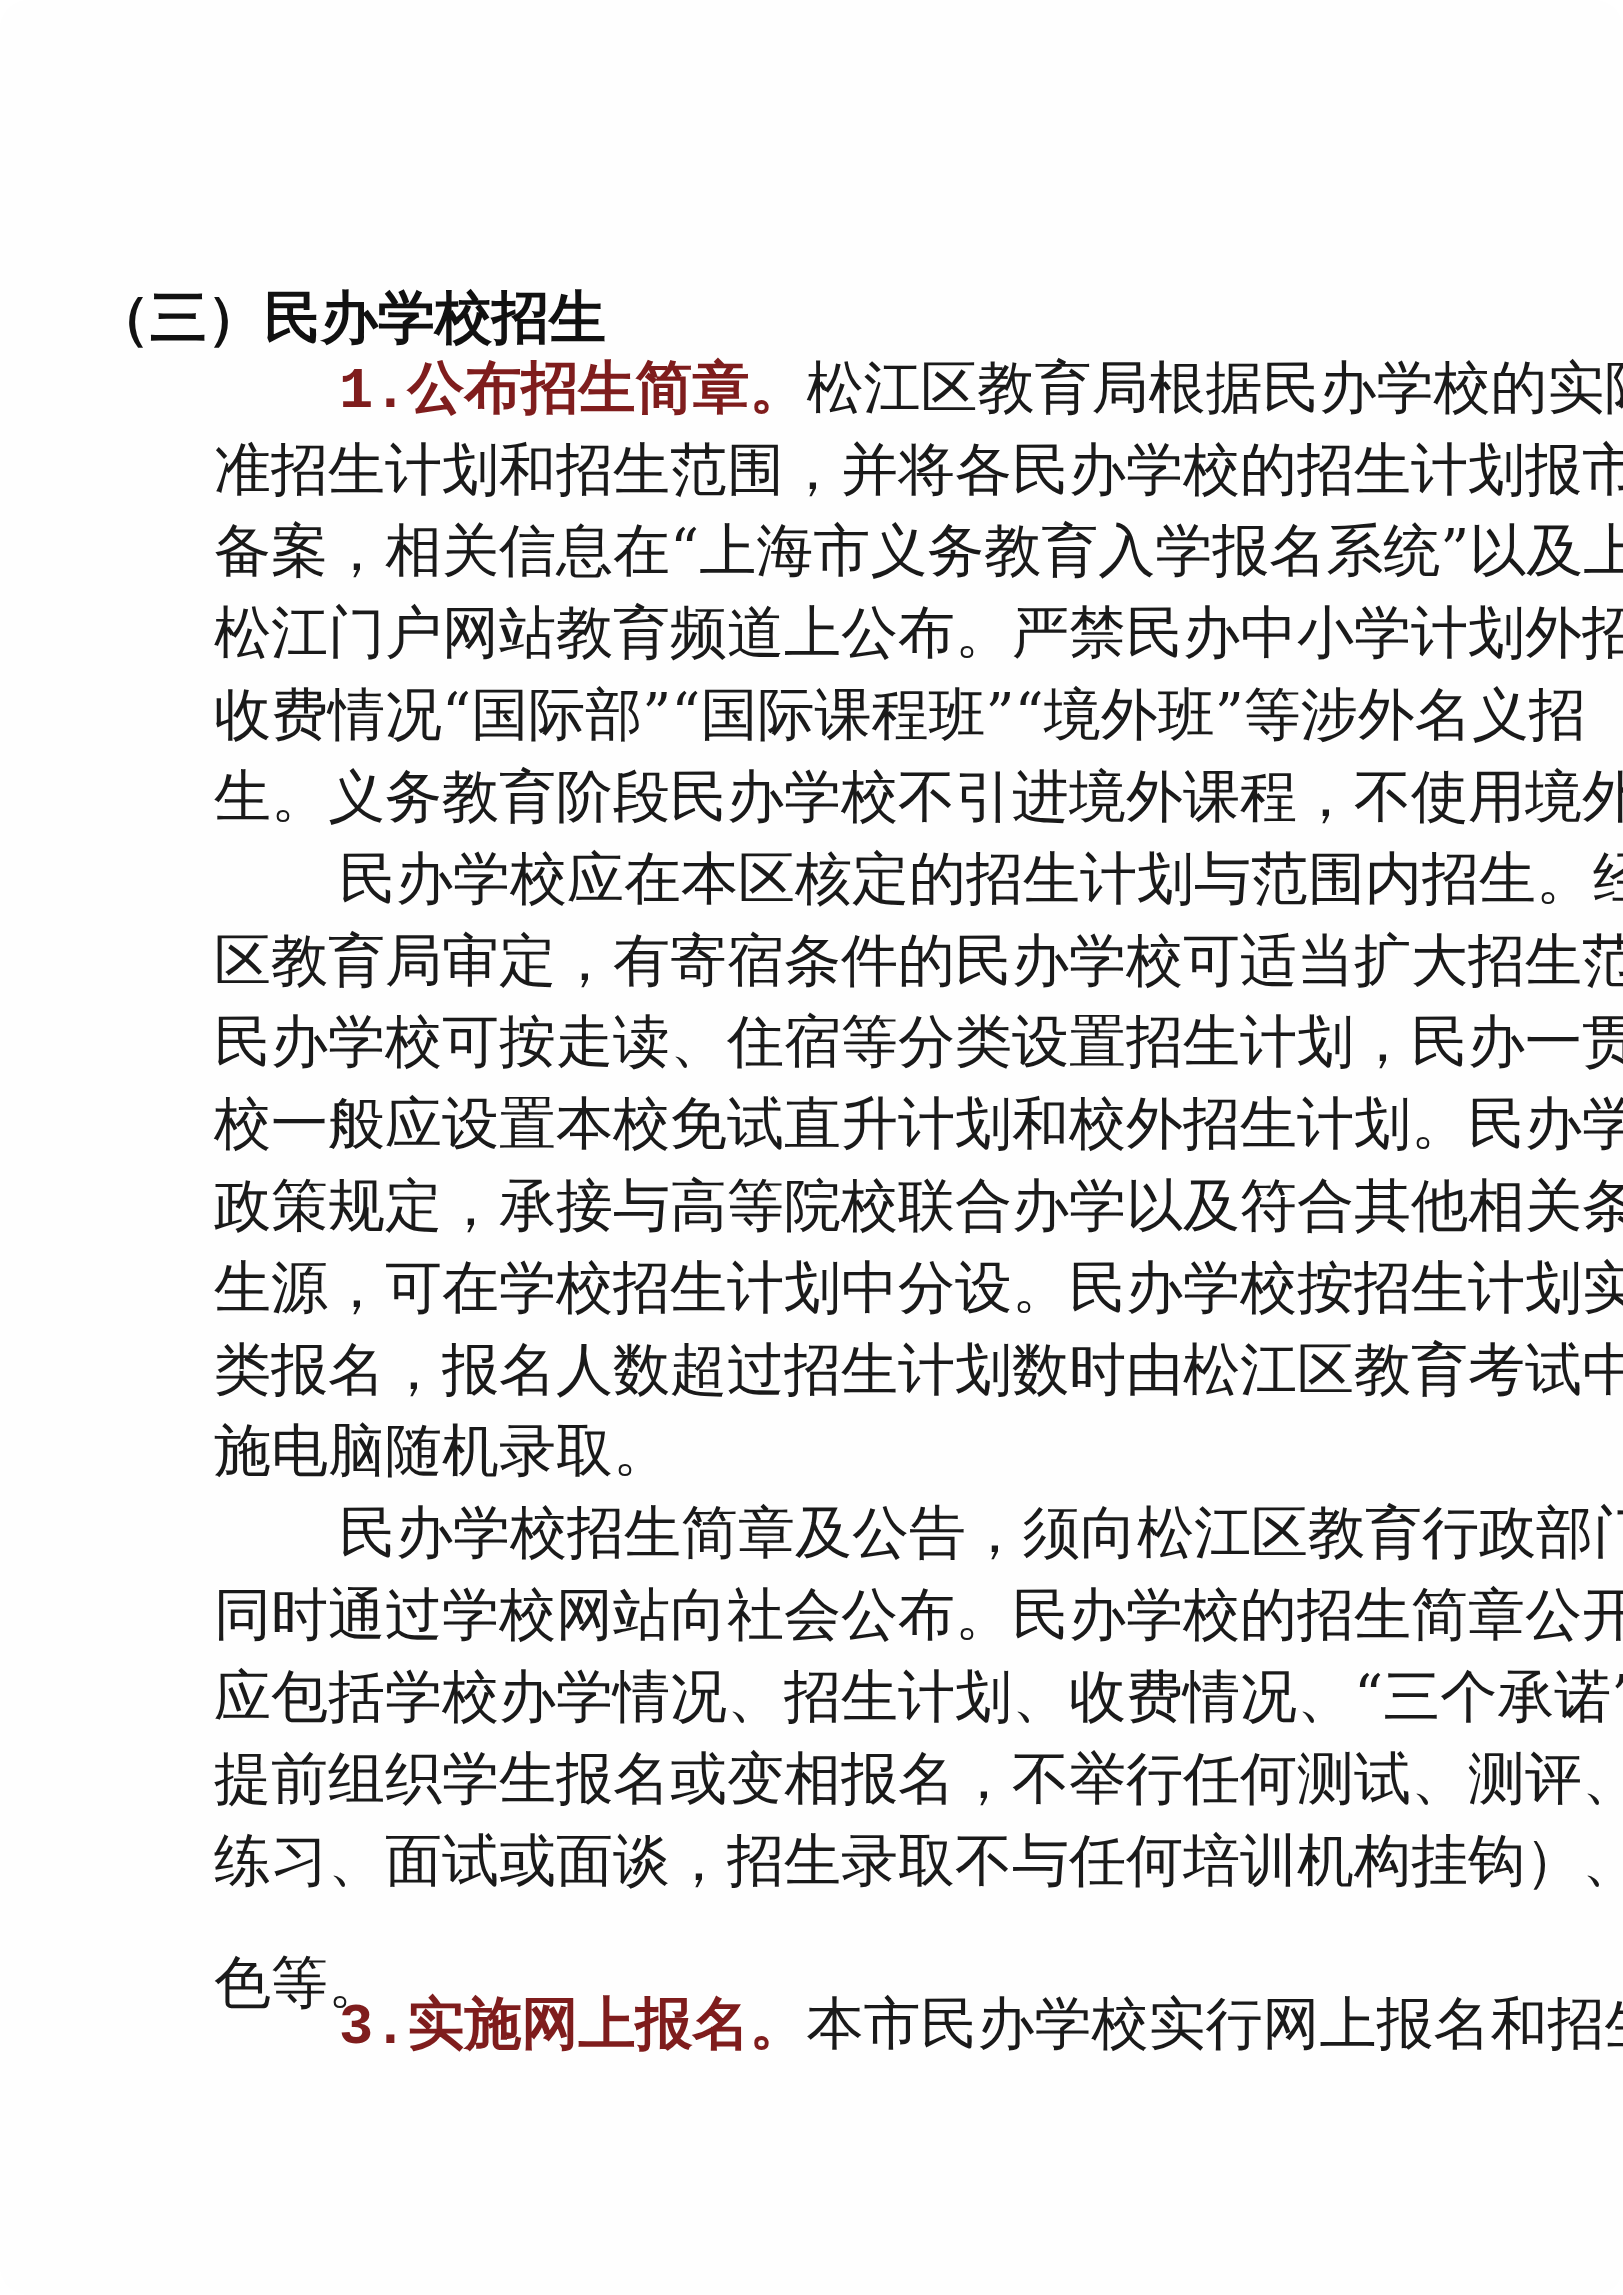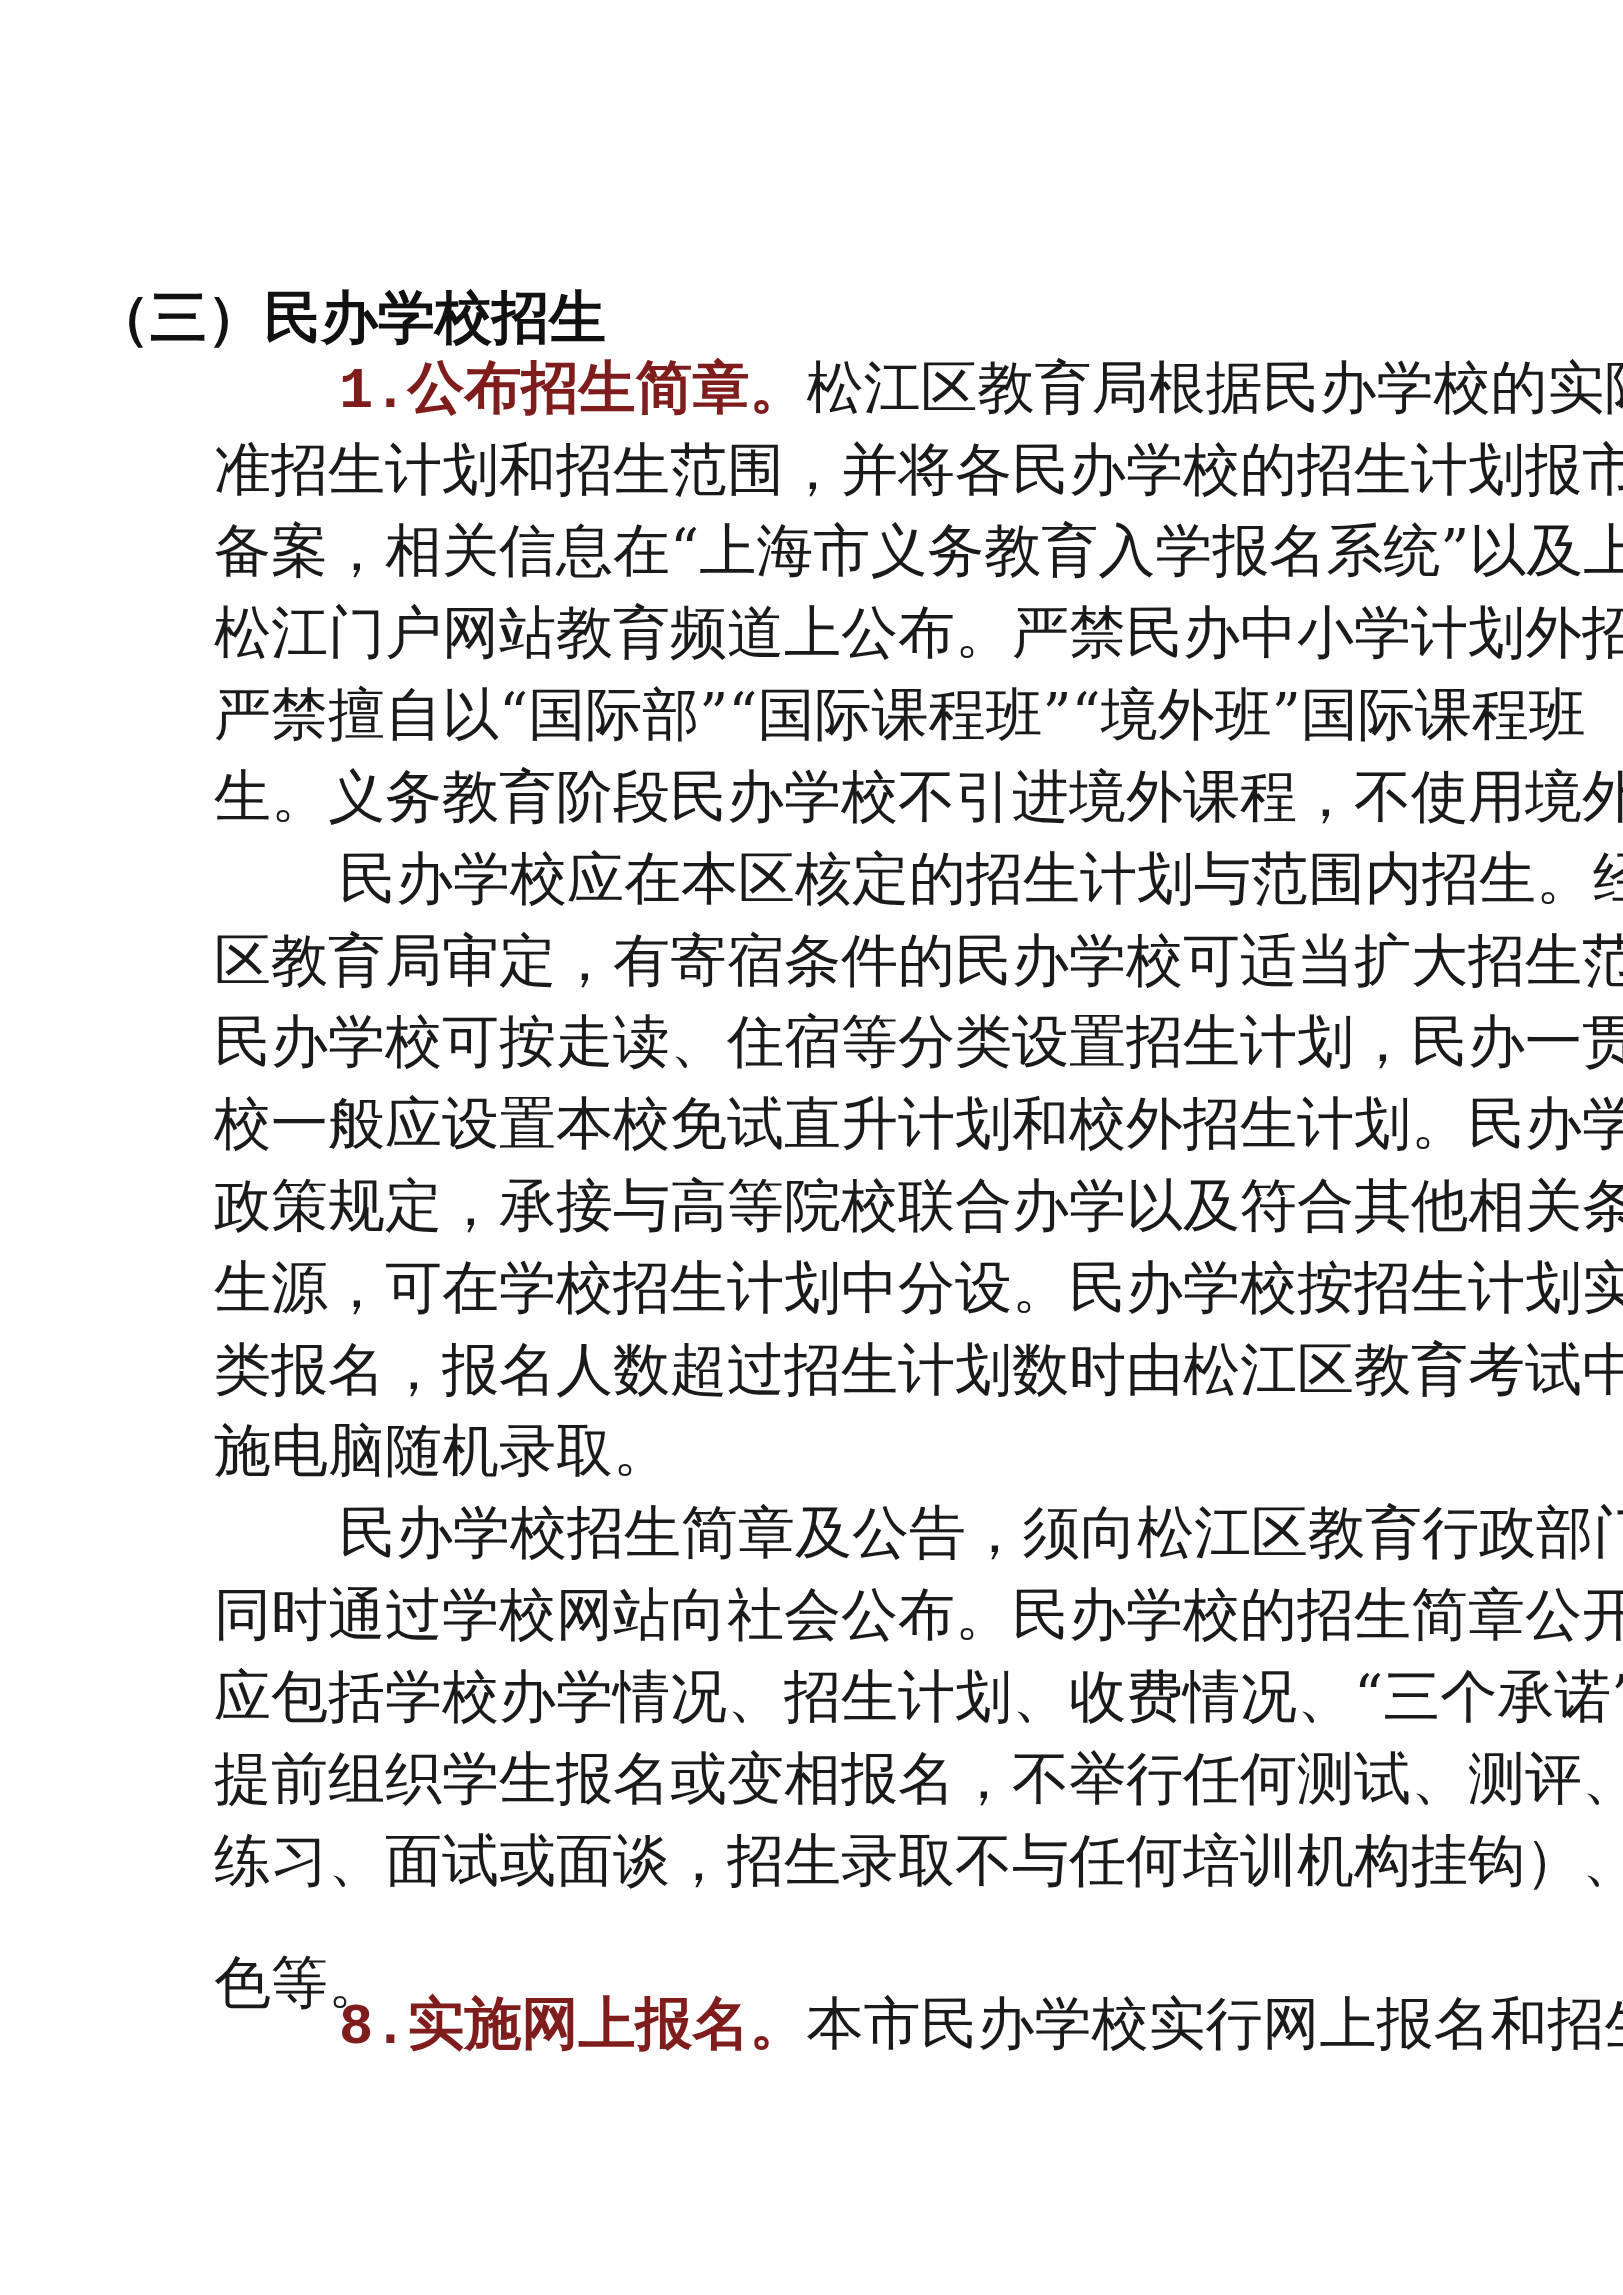--- a/index.html
+++ b/index.html
@@ -28,35 +28,35 @@
 
 <div class="page">
   <div class="heading">（三）民办学校招生</div>
 
   <div class="content">
 
     <div class="line indent" style="top:346px"><span class="b">1.公布招生简章。</span><span>松江区教育局根据民办学校的实际情况核</span></div>
     <div class="line" style="top:428px">准招生计划和招生范围，并将各民办学校的招生计划报市教委</div>
     <div class="line" style="top:509px">备案，相关信息在“上海市义务教育入学报名系统”以及上海</div>
     <div class="line" style="top:591px">松江门户网站教育频道上公布。严禁民办中小学计划外招生，</div>
-    <div class="line" style="top:673px">严禁擅自以“国际部”“国际课程班”“境外班”国际课程班</div>
+    <div class="line" style="top:673px">收费情况“国际部”“国际课程班”“境外班”等涉外名义招</div>
     <div class="line" style="top:755px">生。义务教育阶段民办学校不引进境外课程，不使用境外教材。</div>
 
     <div class="line indent" style="top:837px">民办学校应在本区核定的招生计划与范围内招生。经松江</div>
     <div class="line" style="top:919px">区教育局审定，有寄宿条件的民办学校可适当扩大招生范围，</div>
     <div class="line" style="top:1000px">民办学校可按走读、住宿等分类设置招生计划，民办一贯制学</div>
     <div class="line" style="top:1082px">校一般应设置本校免试直升计划和校外招生计划。民办学校按</div>
     <div class="line" style="top:1164px">政策规定，承接与高等院校联合办学以及符合其他相关条件的</div>
     <div class="line" style="top:1246px">生源，可在学校招生计划中分设。民办学校按招生计划实施分</div>
     <div class="line" style="top:1328px">类报名，报名人数超过招生计划数时由松江区教育考试中心实</div>
     <div class="line last" style="top:1410px">施电脑随机录取。</div>
 
     <div class="line indent" style="top:1491px">民办学校招生简章及公告，须向松江区教育行政部门备案，</div>
     <div class="line" style="top:1573px">同时通过学校网站向社会公布。民办学校的招生简章公开内容</div>
     <div class="line" style="top:1655px">应包括学校办学情况、招生计划、收费情况、“三个承诺”（不</div>
     <div class="line" style="top:1737px">提前组织学生报名或变相报名，不举行任何测试、测评、学科</div>
     <div class="line" style="top:1819px">练习、面试或面谈，招生录取不与任何培训机构挂钩）、办学特</div>
     <div class="line last" style="top:1942px">色等。</div>
 
-    <div class="line indent" style="top:1982px"><span class="b">8.实施网上报名。</span><span>本市民办学校实行网上报名和招生录取工</span></div>
+    <div class="line indent" style="top:1982px"><span class="b">3.实施网上报名。</span><span>本市民办学校实行网上报名和招生录取工</span></div>
   </div>
 </div>
 
 
 </body></html>

